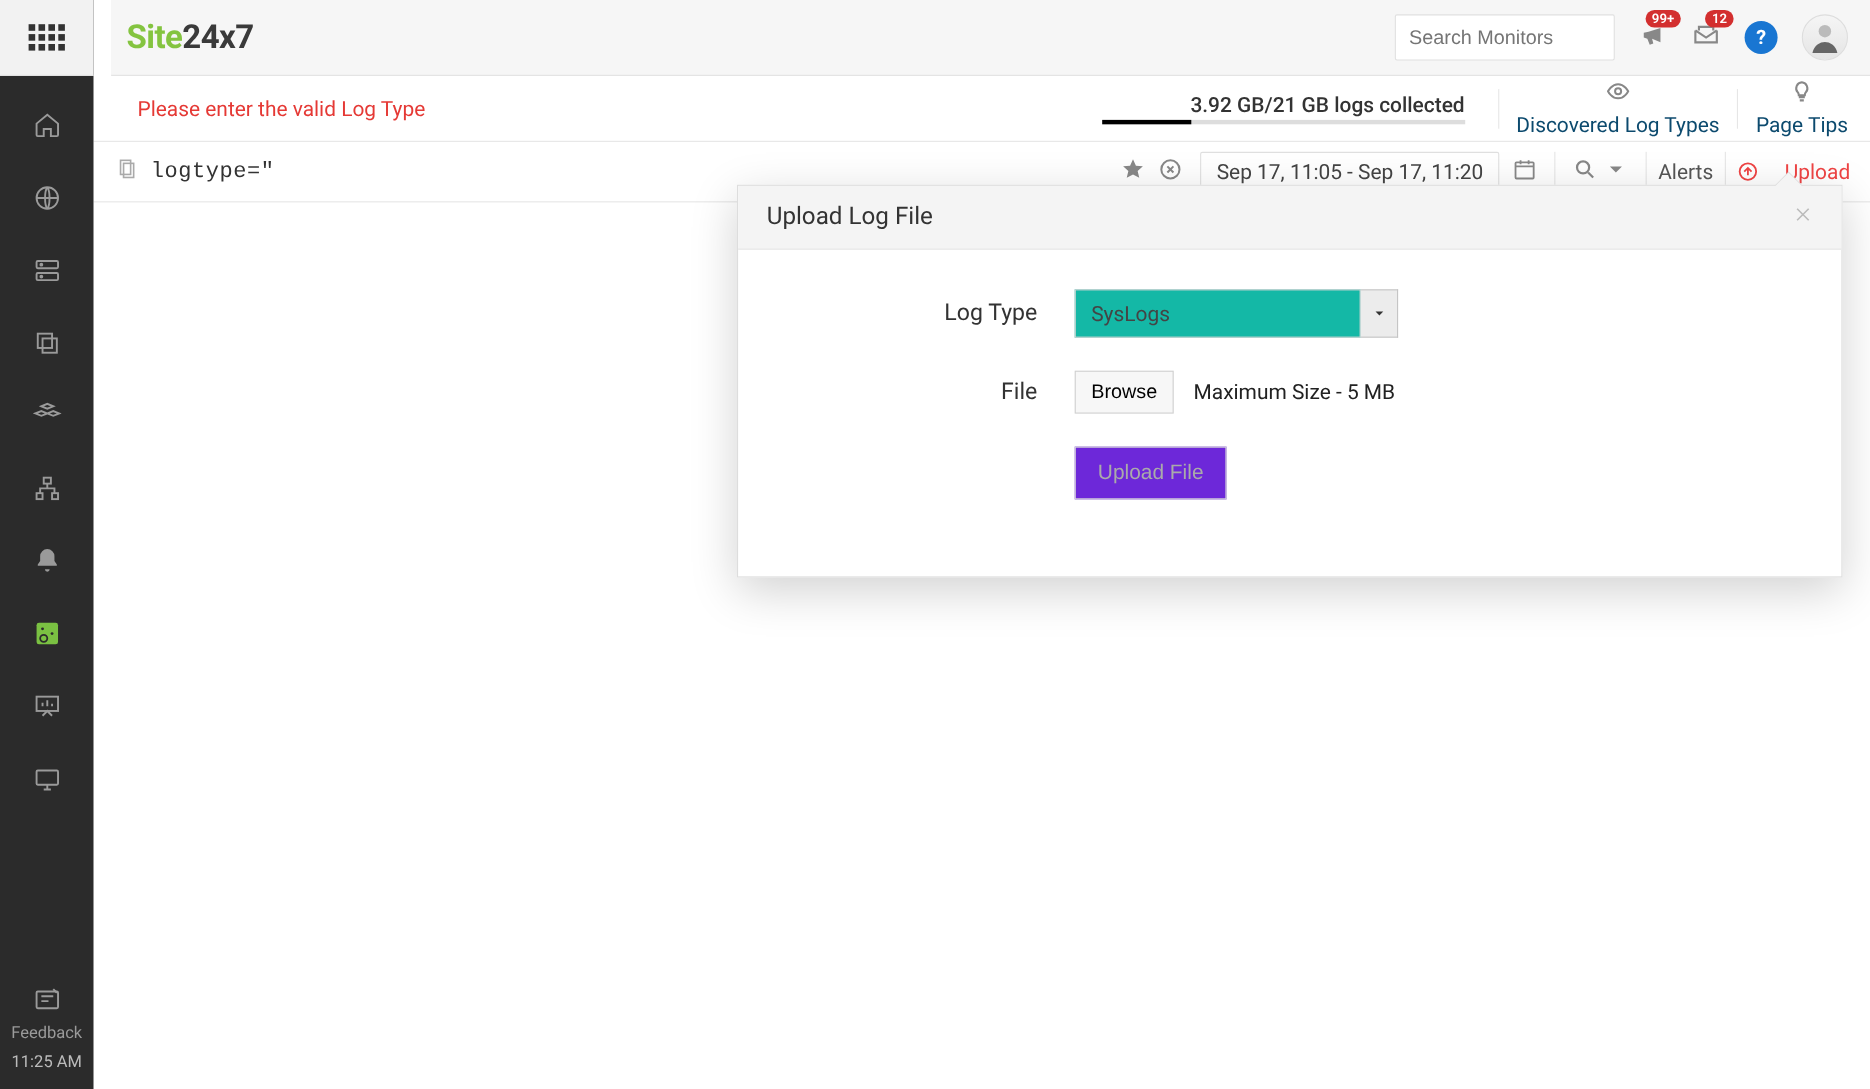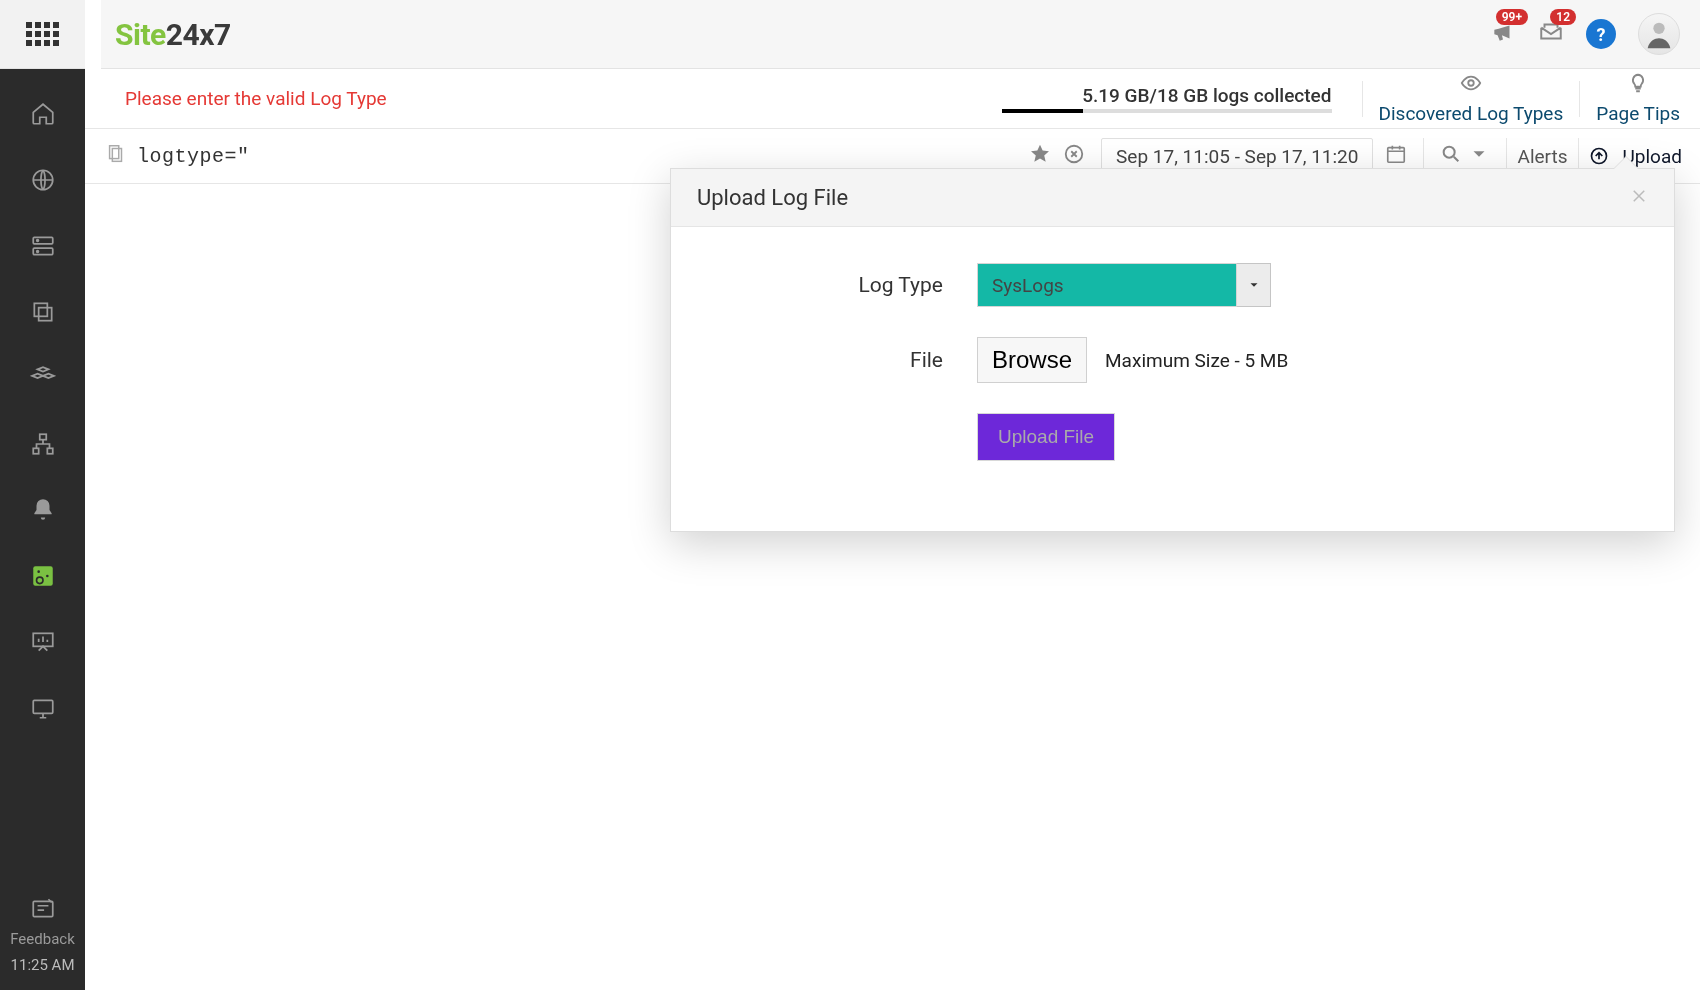--- a/index.html
+++ b/index.html
@@ -63,37 +63,37 @@
     border-bottom:1px solid #e6e6e6;
   }
   .doc-icon { color:#aaa; margin-right:10px;}
   .query-input { font-family:"Courier New",monospace; font-size:20px; border:none; outline:none; flex:1; color:#333; letter-spacing:0.5px;}
   .toolbar-right { display:flex; align-items:center; height:100%; }
   .tool-icon { color:#888; cursor:pointer; padding:0 6px;}
   .tool-icon svg { width:22px; height:22px;}
   .date-range { border:1px solid #e0e0e0; border-radius:2px; padding:6px 14px; font-size:19px; color:#444; margin-left:10px; margin-right:6px;}
   .tb-sep { width:1px; background:#e6e6e6; height:36px; margin:0 10px;}
   .alerts-txt { font-size:19px; color:#555; cursor:pointer;}
-  .upload-btn { display:flex; align-items:center; gap:14px; color:#0f172a; font-size:19px; cursor:pointer; padding-right:18px;}
+  .upload-btn { display:flex; align-items:center; gap:24px; color:#ef4444; font-size:19px; cursor:pointer; padding-right:18px;}
 
   
   .modal {
     position:absolute; top:168px; left:670px; width:1005px; background:#fff;
     border:1px solid #ddd; box-shadow:0 12px 40px rgba(0,0,0,0.18); z-index:20;
   }
   .modal-head { background:#f4f4f4; padding:16px 26px; border-bottom:1px solid #e5e5e5; display:flex; align-items:center;}
   .modal-title { font-size:22px; color:#333;}
   .modal-close { margin-left:auto; color:#bbb; font-size:22px; cursor:pointer; font-weight:300;}
   .modal-body { padding:36px 26px 40px;}
   .form-row { display:flex; align-items:center; margin-bottom:30px;}
   .form-label { width:280px; text-align:right; padding-right:34px; font-size:21px; color:#333;}
   .select-wrap { position:relative; display:flex; align-items:center;}
   .select-box { width:260px; height:44px; border:1px solid #d5d5d5; background:#14b8a6; padding:0 14px; font-size:19px; display:flex; align-items:center; color:#444;}
   .select-caret { width:34px; height:44px; border:1px solid #c5c5c5; border-left:none; background:#ececec; display:flex; align-items:center; justify-content:center;}
-  .browse-btn { border:1px solid #d0d0d0; background:#f7f7f7; padding:8px 14px; font-size:24px; cursor:pointer;}
+  .browse-btn { border:1px solid #d0d0d0; background:#f7f7f7; padding:8px 14px; font-size:18px; cursor:pointer;}
   .max-size { margin-left:18px; font-size:19px; color:#222;}
   .upload-file-btn { border:1px solid #d8d8d8; background:#6d28d9; color:#aaa; padding:12px 20px; font-size:19px; cursor:default;}
   .modal-arrow {
     position:absolute; top:-12px; right:36px; width:0; height:0;
     border-left:12px solid transparent; border-right:12px solid transparent; border-bottom:12px solid #f4f4f4;
   }
   .modal-arrow::before{
     content:""; position:absolute; left:-13px; top:-1px; width:0;height:0;
     border-left:13px solid transparent; border-right:13px solid transparent; border-bottom:13px solid #ddd; z-index:-1;
   }
@@ -193,20 +193,21 @@
     </div>
     <div class="clock">11:25 AM</div>
   </div>
 </div>
 
 <div class="topbar">
   <div class="logo">
     <span class="site">Site</span><span class="rest">24x7</span>
   </div>
   <div class="topbar-right">
+    <input class="search-monitors" placeholder="Search Monitors" style="">
     <div class="icon-btn">
       <svg viewBox="0 0 24 24" fill="currentColor">
           <path d="M4 10v4l3 1 2 5 3-1-1-4 7 3V6L8 9z"></path>
         </svg>
       <span class="badge">99+</span>
     </div>
     <div class="icon-btn">
       <svg viewBox="0 0 24 24" fill="none" stroke="currentColor" stroke-width="1.8">
           <path d="M3 8l9 6 9-6M3 8v10h18V8M6 8V5h12v3"></path>
         </svg>
@@ -221,21 +222,21 @@
           <path d="M4 22c1-5 5-7 8-7s7 2 8 7z" fill="#666"></path>
         </svg>
     </div>
   </div>
 </div>
 
 <div class="content-header">
   <div class="warn-msg">Please enter the valid Log Type</div>
   <div class="spacer"></div>
   <div class="quota-block">
-    <div class="quota-text">5.19 GB/18 GB logs collected</div>
+    <div class="quota-text">3.92 GB/21 GB logs collected</div>
     <div class="quota-bar">
         <div class="quota-fill"></div>
       </div>
   </div>
   <div class="vsep"></div>
   <div class="link-blue">
     <svg viewBox="0 0 24 24" fill="none" stroke="currentColor" stroke-width="2">
         <path d="M2 12s3.5-7 10-7 10 7 10 7-3.5 7-10 7S2 12 2 12z"></path>
         <circle cx="12" cy="12" r="3"></circle>
       </svg>

